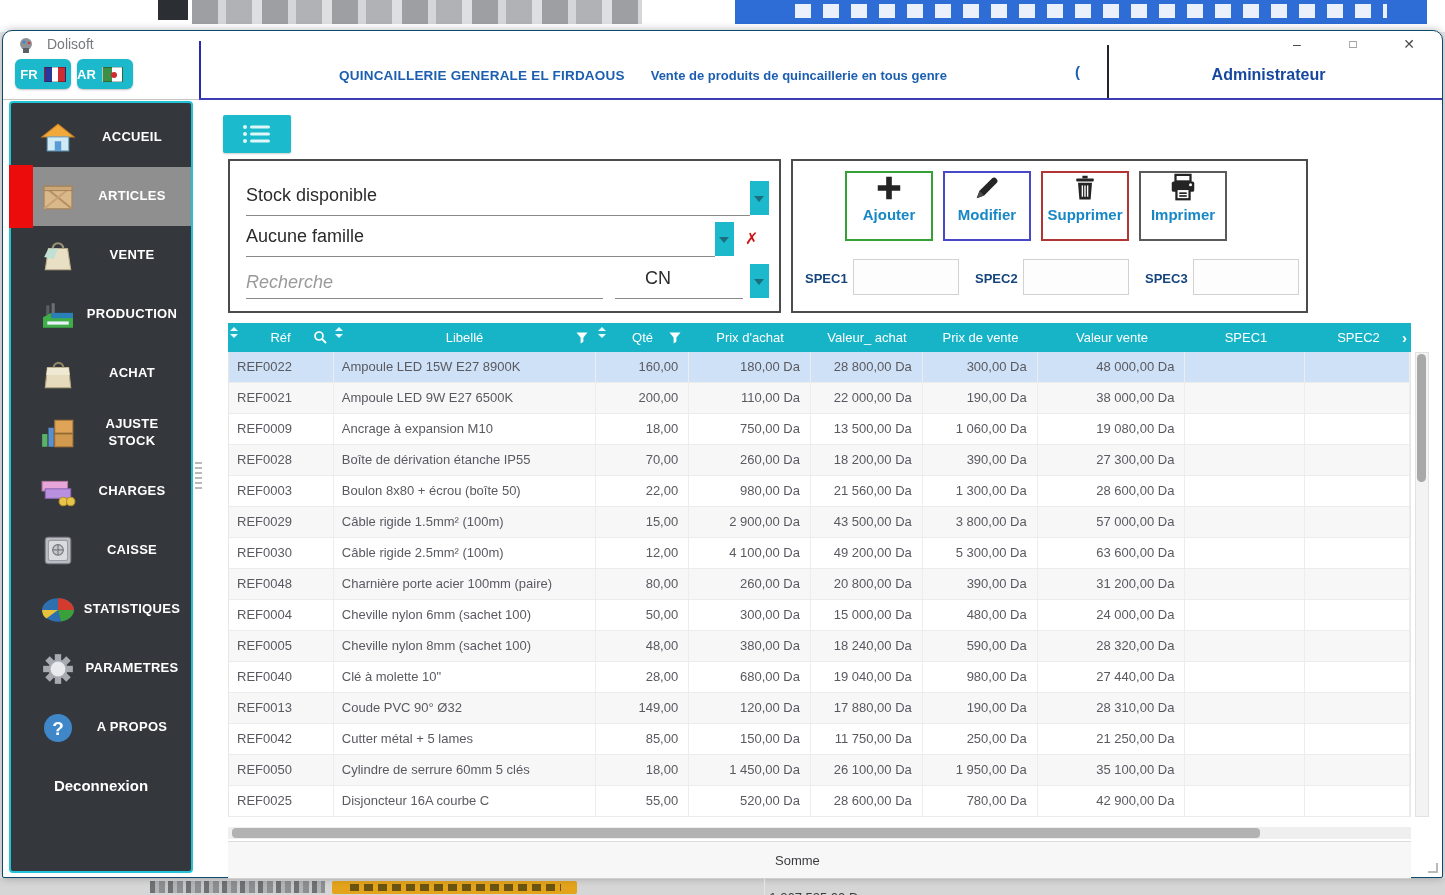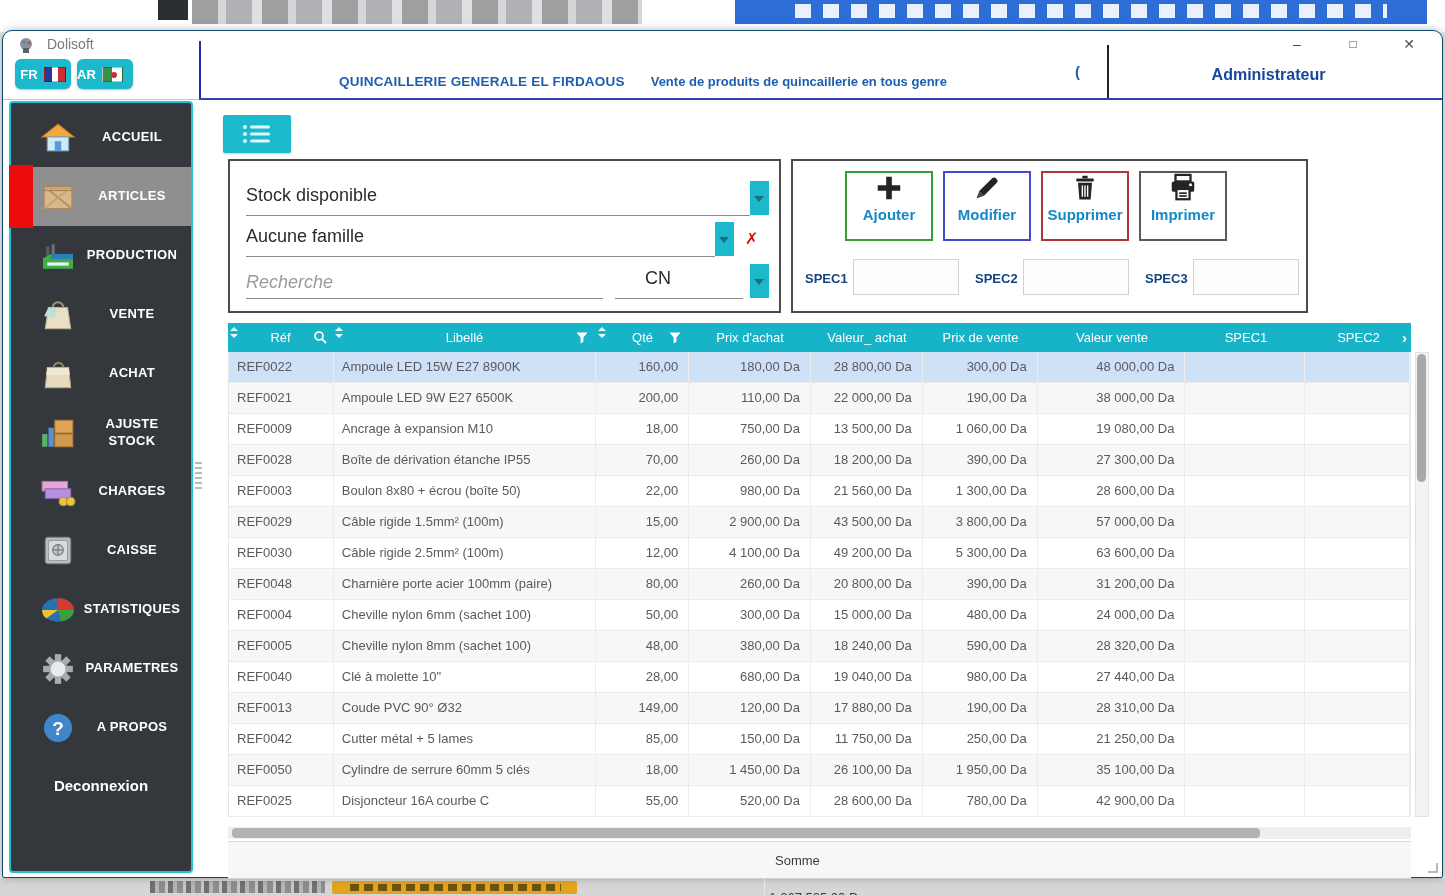--- a/index.html
+++ b/index.html
@@ -46,21 +46,21 @@
     font-size:13px; box-shadow:0 1px 2px rgba(0,0,0,.25); cursor:pointer; }
   .lang-btn.fr { left:12px; } .lang-btn.ar { left:74px; }
   .flag { width:22px; height:15px; border:1px solid rgba(0,0,0,.25); }
   .flag.fr { background:linear-gradient(90deg,#27379c 0 33%,#fff 33% 66%,#cf2b32 66% 100%); }
   .flag.ar { background:linear-gradient(90deg,#3c8f46 0 50%,#fff 50% 100%); position:relative; }
   .flag.ar::after { content:""; position:absolute; left:8px; top:4px; width:6px; height:6px;
     border-radius:50%; background:#cf2b32; }
   .div-blue { position:absolute; left:196px; top:10px; width:2px; height:57px; background:#2a2ab0; }
   .div-dark { position:absolute; left:1104px; top:14px; width:2px; height:53px; background:#23232d; }
   .hdr-center { position:absolute; left:210px; width:860px; top:30px; height:28px; display:flex;
-    align-items:flex-end; justify-content:center; gap:26px; white-space:nowrap; }
+    align-items:center; justify-content:center; gap:26px; white-space:nowrap; }
   .company { font-size:13.5px; font-weight:bold; color:#1c5fb0; letter-spacing:.2px; }
   .subtitle { font-size:13px; font-weight:bold; color:#1c5fb0; }
   .paren { position:absolute; left:1072px; top:32px; font-size:15px; font-weight:bold; color:#1c5fb0; }
   .admin { position:absolute; left:1106px; right:14px; top:30px; height:28px; display:flex;
     align-items:center; justify-content:center; font-size:16px; font-weight:bold; color:#16479e; }
 
   
   .sidebar { position:absolute; left:6px; top:70px; width:184px; height:772px; background:#34373b;
     border:2px solid #22c3d6; border-radius:4px; padding-top:5px; }
   .sb-item { position:relative; height:59px; display:flex; align-items:center; padding-left:22px;
@@ -218,39 +218,39 @@
           <rect x="3" y="4" width="26" height="21" fill="#d9b88a" stroke="#a8835a"></rect>
           <line x1="3" y1="4" x2="29" y2="25" stroke="#b68f63" stroke-width="2"></line>
           <line x1="29" y1="4" x2="3" y2="25" stroke="#c8a276" stroke-width="2"></line>
           <rect x="3" y="4" width="26" height="4" fill="#cba877" stroke="#a8835a"></rect>
         </svg>
         </span>
       <span class="sb-lbl">ARTICLES</span>
     </div>
     <div class="sb-item">
       <span class="sb-ico">
+        <svg width="34" height="32" viewBox="0 0 32 30">
+          <polygon points="7,8 25,8 28,28 4,28" fill="#e9dfc4" stroke="#b9ad8a"></polygon>
+          <path d="M11 8 a5 5 0 0 1 10 0" fill="none" stroke="#9a9179" stroke-width="2"></path>
+          <polygon points="7,8 16,8 12,18 3,16" fill="#bfe0d2"></polygon>
+        </svg>
+        </span>
+      <span class="sb-lbl">VENTE</span>
+    </div>
+    <div class="sb-item">
+      <span class="sb-ico">
         <svg width="36" height="30" viewBox="0 0 32 28">
           <rect x="5" y="5" width="3" height="9" fill="#5a5f64"></rect>
           <rect x="10" y="3" width="3" height="11" fill="#6a6f74"></rect>
           <polygon points="2,26 2,16 10,12 10,16 18,12 18,16 30,12 30,26" fill="#3fae49"></polygon>
           <polygon points="10,12 30,12 30,17 10,17" fill="#2980b9"></polygon>
           <rect x="6" y="20" width="20" height="3" fill="#e8f2f8"></rect>
         </svg>
         </span>
       <span class="sb-lbl">PRODUCTION</span>
-    </div>
-    <div class="sb-item">
-      <span class="sb-ico">
-        <svg width="34" height="32" viewBox="0 0 32 30">
-          <polygon points="7,8 25,8 28,28 4,28" fill="#e9dfc4" stroke="#b9ad8a"></polygon>
-          <path d="M11 8 a5 5 0 0 1 10 0" fill="none" stroke="#9a9179" stroke-width="2"></path>
-          <polygon points="7,8 16,8 12,18 3,16" fill="#bfe0d2"></polygon>
-        </svg>
-        </span>
-      <span class="sb-lbl">VENTE</span>
     </div>
     <div class="sb-item">
       <span class="sb-ico">
         <svg width="34" height="32" viewBox="0 0 32 30">
           <polygon points="6,9 26,9 28,28 4,28" fill="#e7dbbd" stroke="#b3a780"></polygon>
           <path d="M12 9 a4.5 4.5 0 0 1 9 0" fill="none" stroke="#8f8669" stroke-width="2"></path>
           <polygon points="6,9 26,9 27,16 5,16" fill="#efe8d2"></polygon>
         </svg>
         </span>
       <span class="sb-lbl">ACHAT</span>

